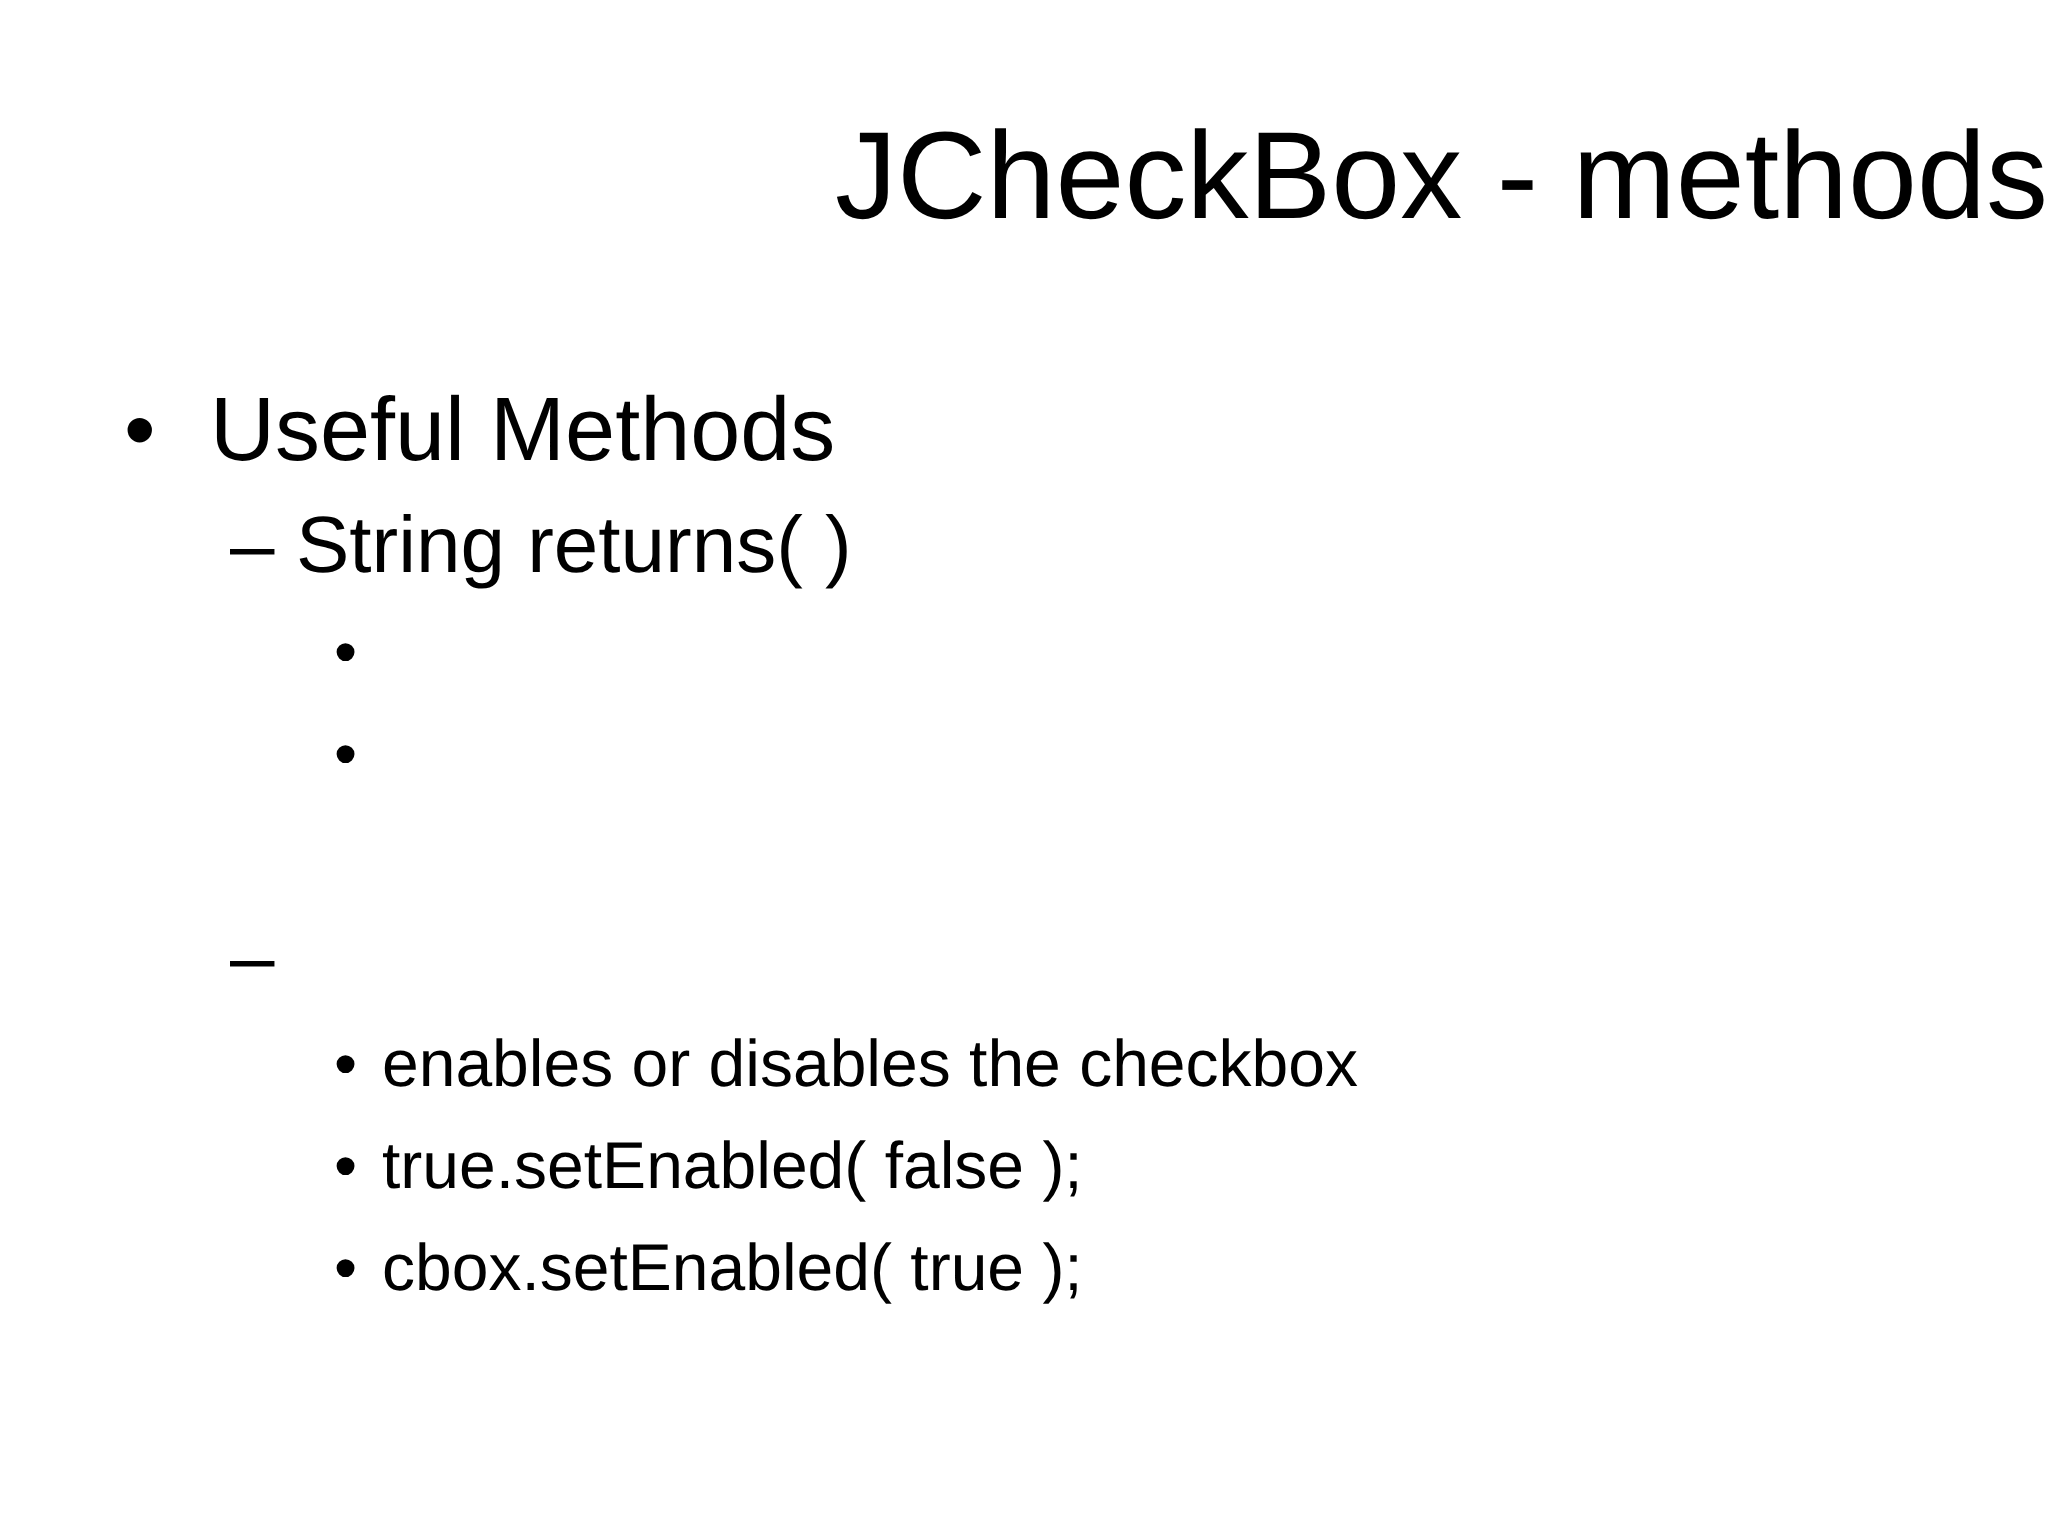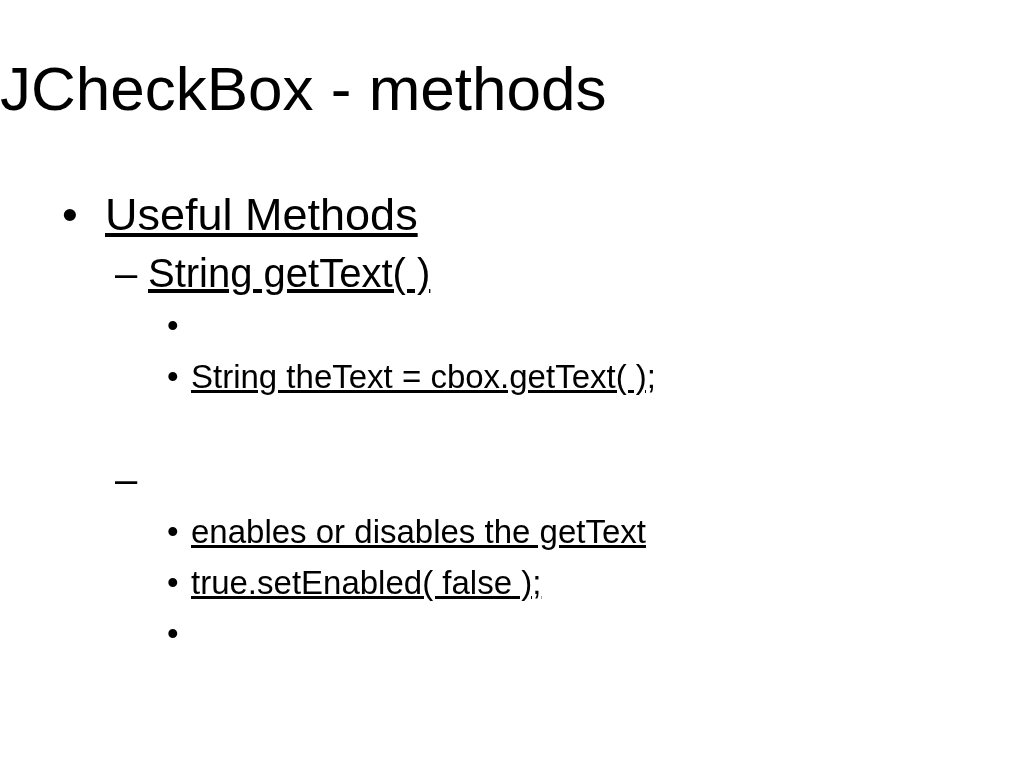--- a/index.html
+++ b/index.html
@@ -13,40 +13,39 @@
   }
   .slide {
     position: relative;
     width: 1024px;
     height: 768px;
     background: #ffffff;
     color: #000000;
   }
   .title {
     padding-top: 52px;
-    text-align: left;
+    text-align: right;
     font-size: 62px;
     line-height: 74px;
     white-space: nowrap;
   }
   .content {
     margin-top: 58px;
   }
   .line {
     display: flex;
     align-items: baseline;
     white-space: nowrap;
   }
   .line .marker {
     display: inline-block;
     flex: 0 0 auto;
   }
   .line .text {
     display: inline-block;
-    text-decoration: underline;
   }
   .lvl1 { font-size: 45px; line-height: 62px; padding-left: 62px; }
   .lvl1 .marker { width: 43px; }
   .lvl2 { font-size: 40px; line-height: 54px; padding-left: 115px; }
   .lvl2 .marker { width: 33px; }
   .lvl3 { font-size: 33px; line-height: 51px; padding-left: 167px; }
   .lvl3 .marker { width: 24px; }
   .spacer { height: 50px; }
 </style>
 </head>
@@ -58,46 +57,46 @@
 
   <div class="content">
 
     <div class="line lvl1">
       <span class="marker">•</span>
       <span class="text">Useful Methods</span>
     </div>
 
     <div class="line lvl2">
       <span class="marker">–</span>
-      <span class="text">String getText( )</span>
+      <span class="text">String returns( )</span>
     </div>
 
     <div class="line lvl3">
       <span class="marker">•</span>
     </div>
 
     <div class="line lvl3">
       <span class="marker">•</span>
-      <span class="text">String theText = cbox.getText( );</span>
     </div>
 
     <div class="spacer"></div>
 
     <div class="line lvl2">
       <span class="marker">–</span>
     </div>
 
     <div class="line lvl3">
       <span class="marker">•</span>
-      <span class="text">enables or disables the getText</span>
+      <span class="text">enables or disables the checkbox</span>
     </div>
 
     <div class="line lvl3">
       <span class="marker">•</span>
       <span class="text">true.setEnabled( false );</span>
     </div>
 
     <div class="line lvl3">
       <span class="marker">•</span>
+      <span class="text">cbox.setEnabled( true );</span>
     </div>
 
   </div>
 </div>
 
 </body></html>

